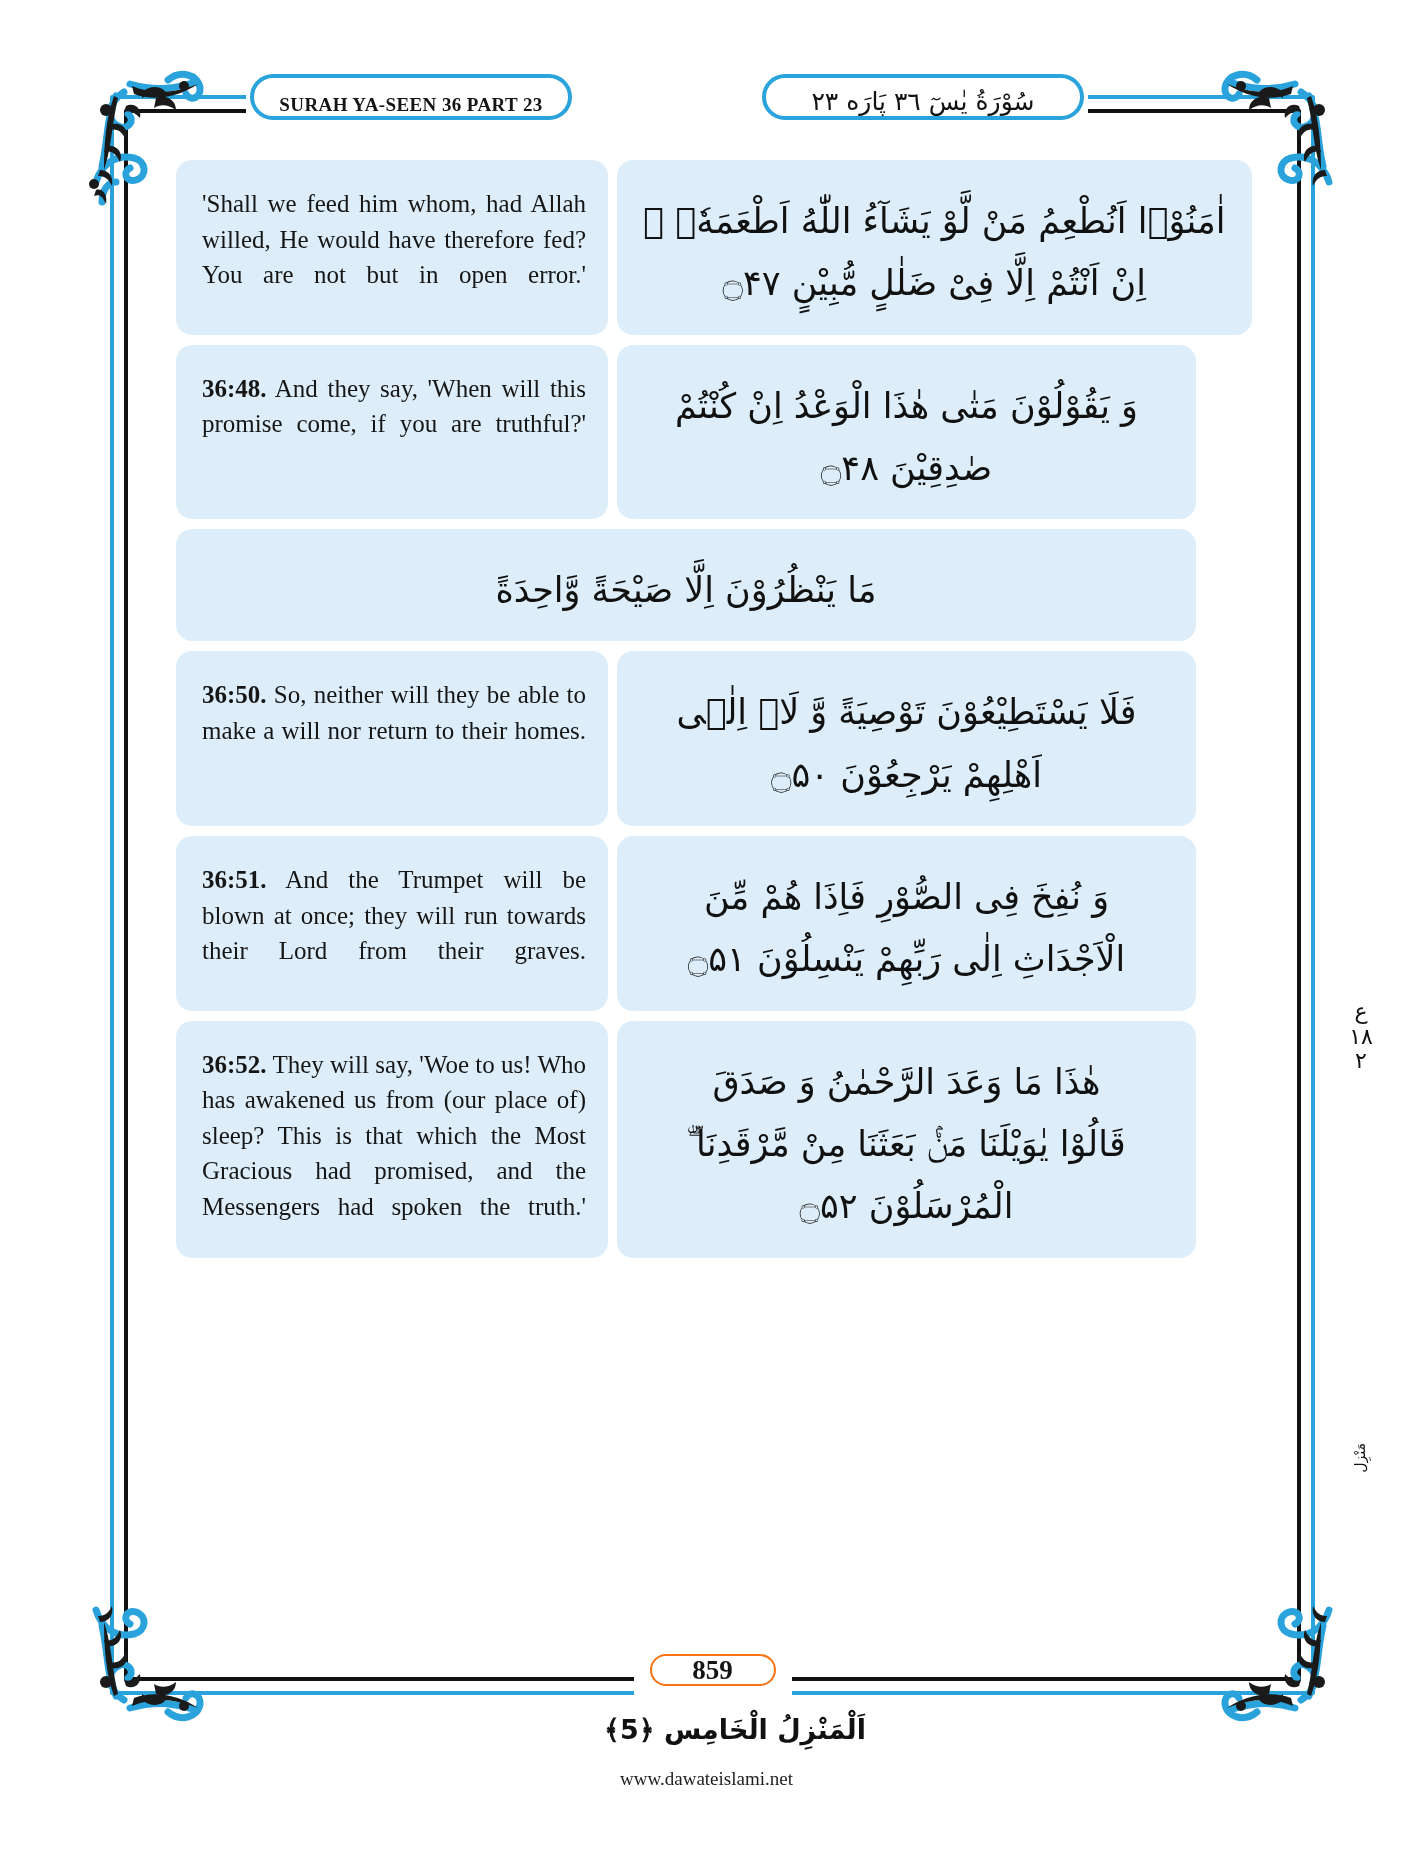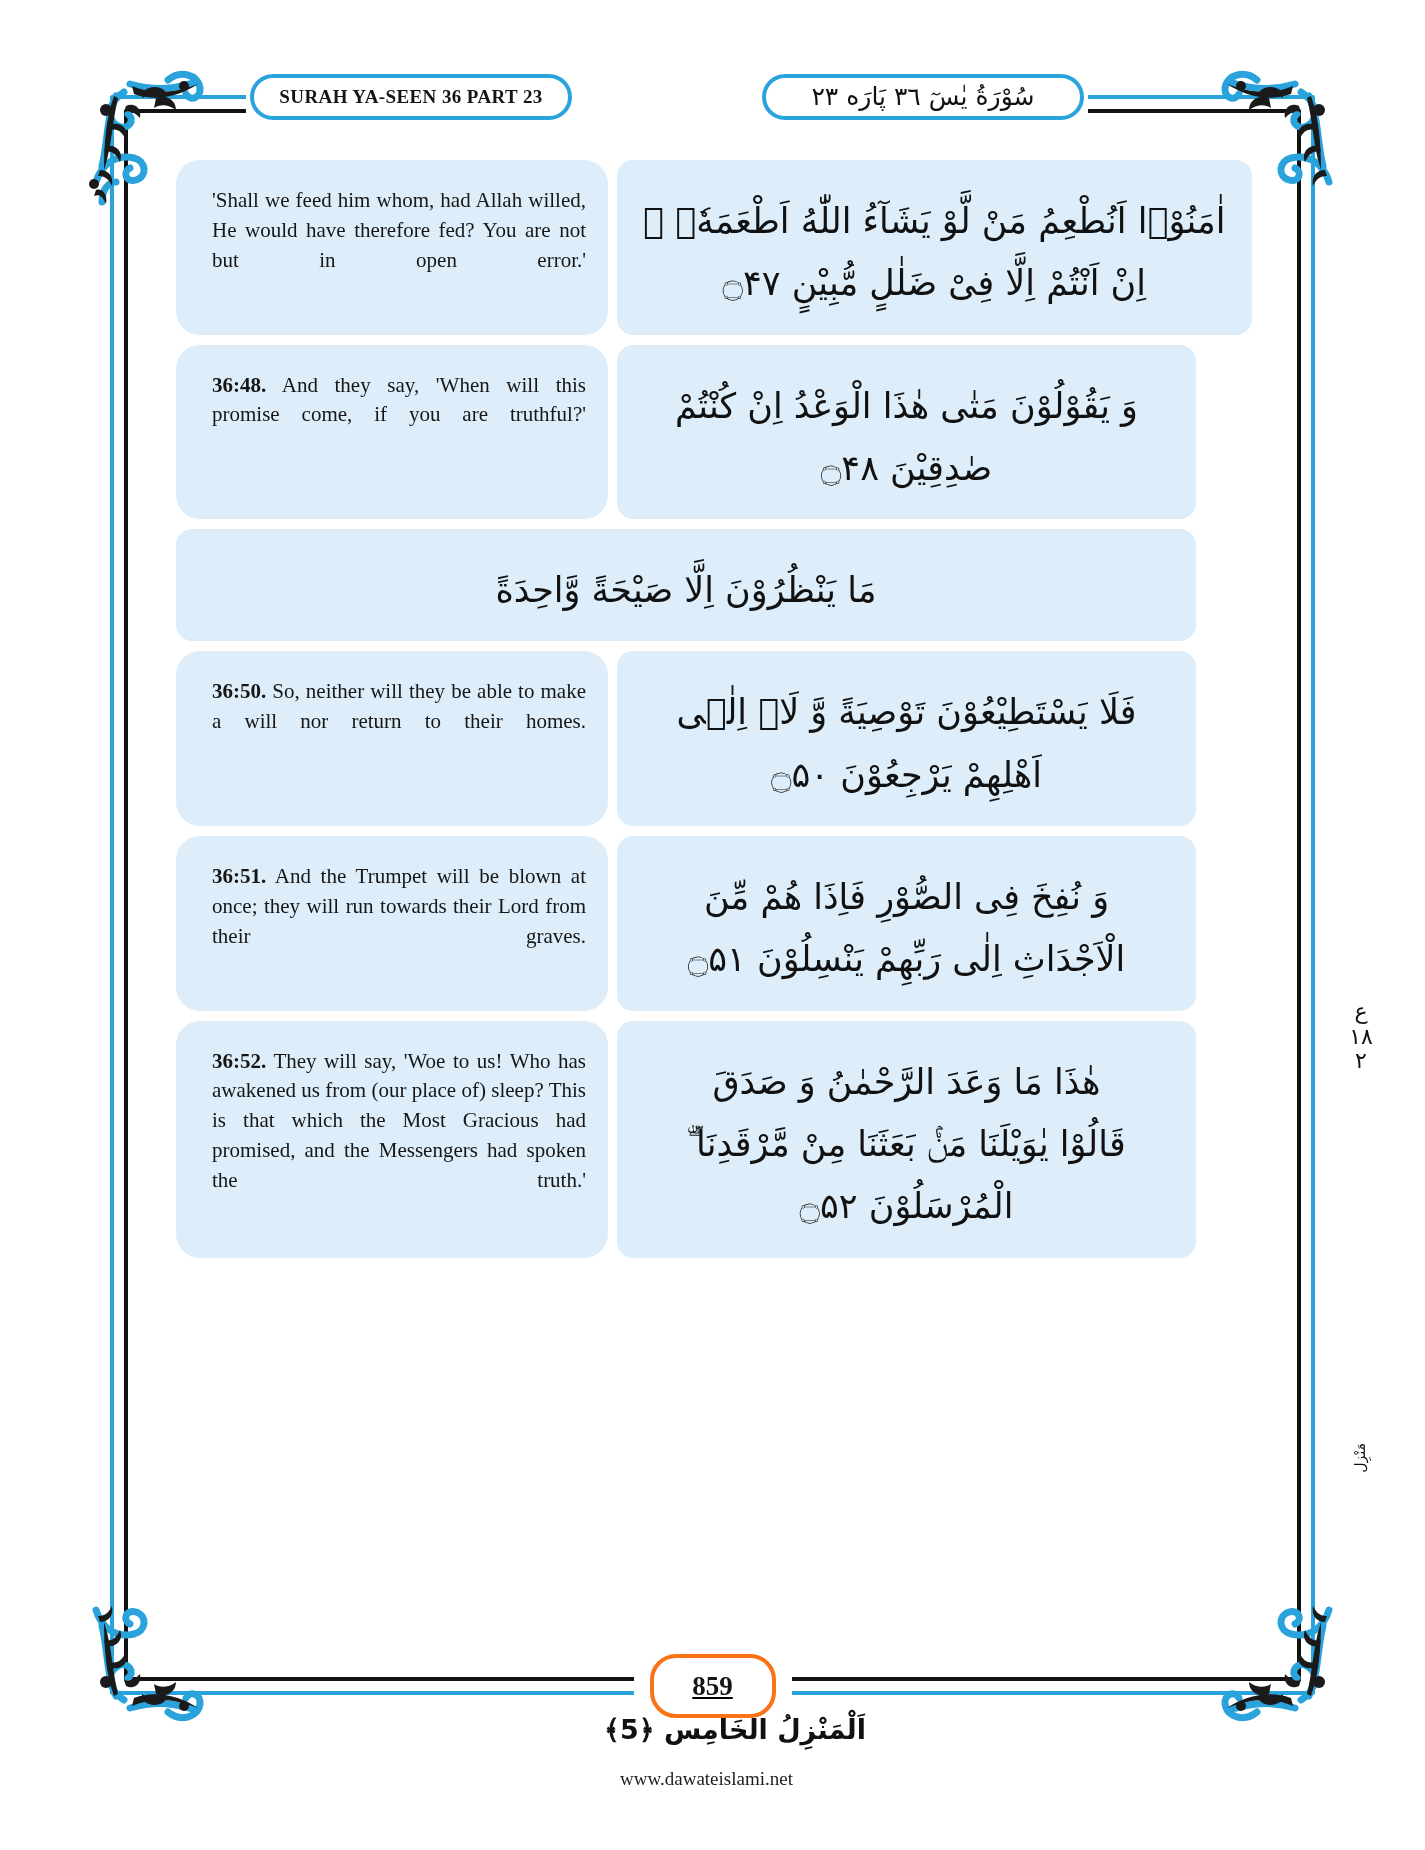--- a/index.html
+++ b/index.html
@@ -66,21 +66,21 @@
   
   .badge {
     position: absolute;
     top: 74px;
     height: 46px;
     background: #ffffff;
     border: 4px solid #2aa3dd;
     border-radius: 26px;
     box-sizing: border-box;
     display: flex;
-    align-items: center;
+    align-items: flex-end;
     justify-content: center;
     z-index: 6;
   }
   .badge-left  { left: 250px; width: 322px; }
   .badge-right { left: 762px; width: 322px; }
 
   .header-title {
     font-family: "Liberation Serif", "DejaVu Serif", serif;
     font-weight: bold;
     font-size: 19px;
@@ -98,30 +98,29 @@
     padding-bottom: 2px;
   }
 
   
   .page-badge {
     position: absolute;
     left: 50%;
     transform: translateX(-50%);
     top: 1654px;
     width: 126px;
-    height: 64px;
-    background: #ffffff;
-    border: 4px solid #f97316;
+    height: 32px;
+    background: #ffffff;
+    border: 2px solid #f97316;
     border-radius: 26px;
     box-sizing: border-box;
     display: flex;
     align-items: center;
     justify-content: center;
     z-index: 6;
-    text-decoration: underline;
   }
   .page-number {
     font-family: "Liberation Serif", "DejaVu Serif", serif;
     font-weight: bold;
     font-size: 27px;
     color: #151515;
   }
 
   
   .footer-arabic {
@@ -162,28 +161,27 @@
     align-items: stretch;
   }
   .cell {
     background: #ddeefa;
     border-radius: 16px;
     box-sizing: border-box;
   }
   .cell-en {
     width: 432px;
     flex: 0 0 432px;
-    padding: 26px 22px 22px 36px;
+    padding: 26px 22px 22px 26px;
     text-align: justify;
     text-align-last: justify;
     font-family: "Liberation Serif", "DejaVu Serif", serif;
-    font-size: 21px;
+    font-size: 25px;
     line-height: 1.42;
     color: #161616;
-    border-radius: 24px;
   }
   .cell-ar {
     flex: 1 1 auto;
     padding: 30px 26px 20px 26px;
     direction: rtl;
     text-align: center;
     font-family: "DejaVu Sans", "Liberation Sans", sans-serif;
     font-size: 35px;
     line-height: 1.78;
     color: #111111;

